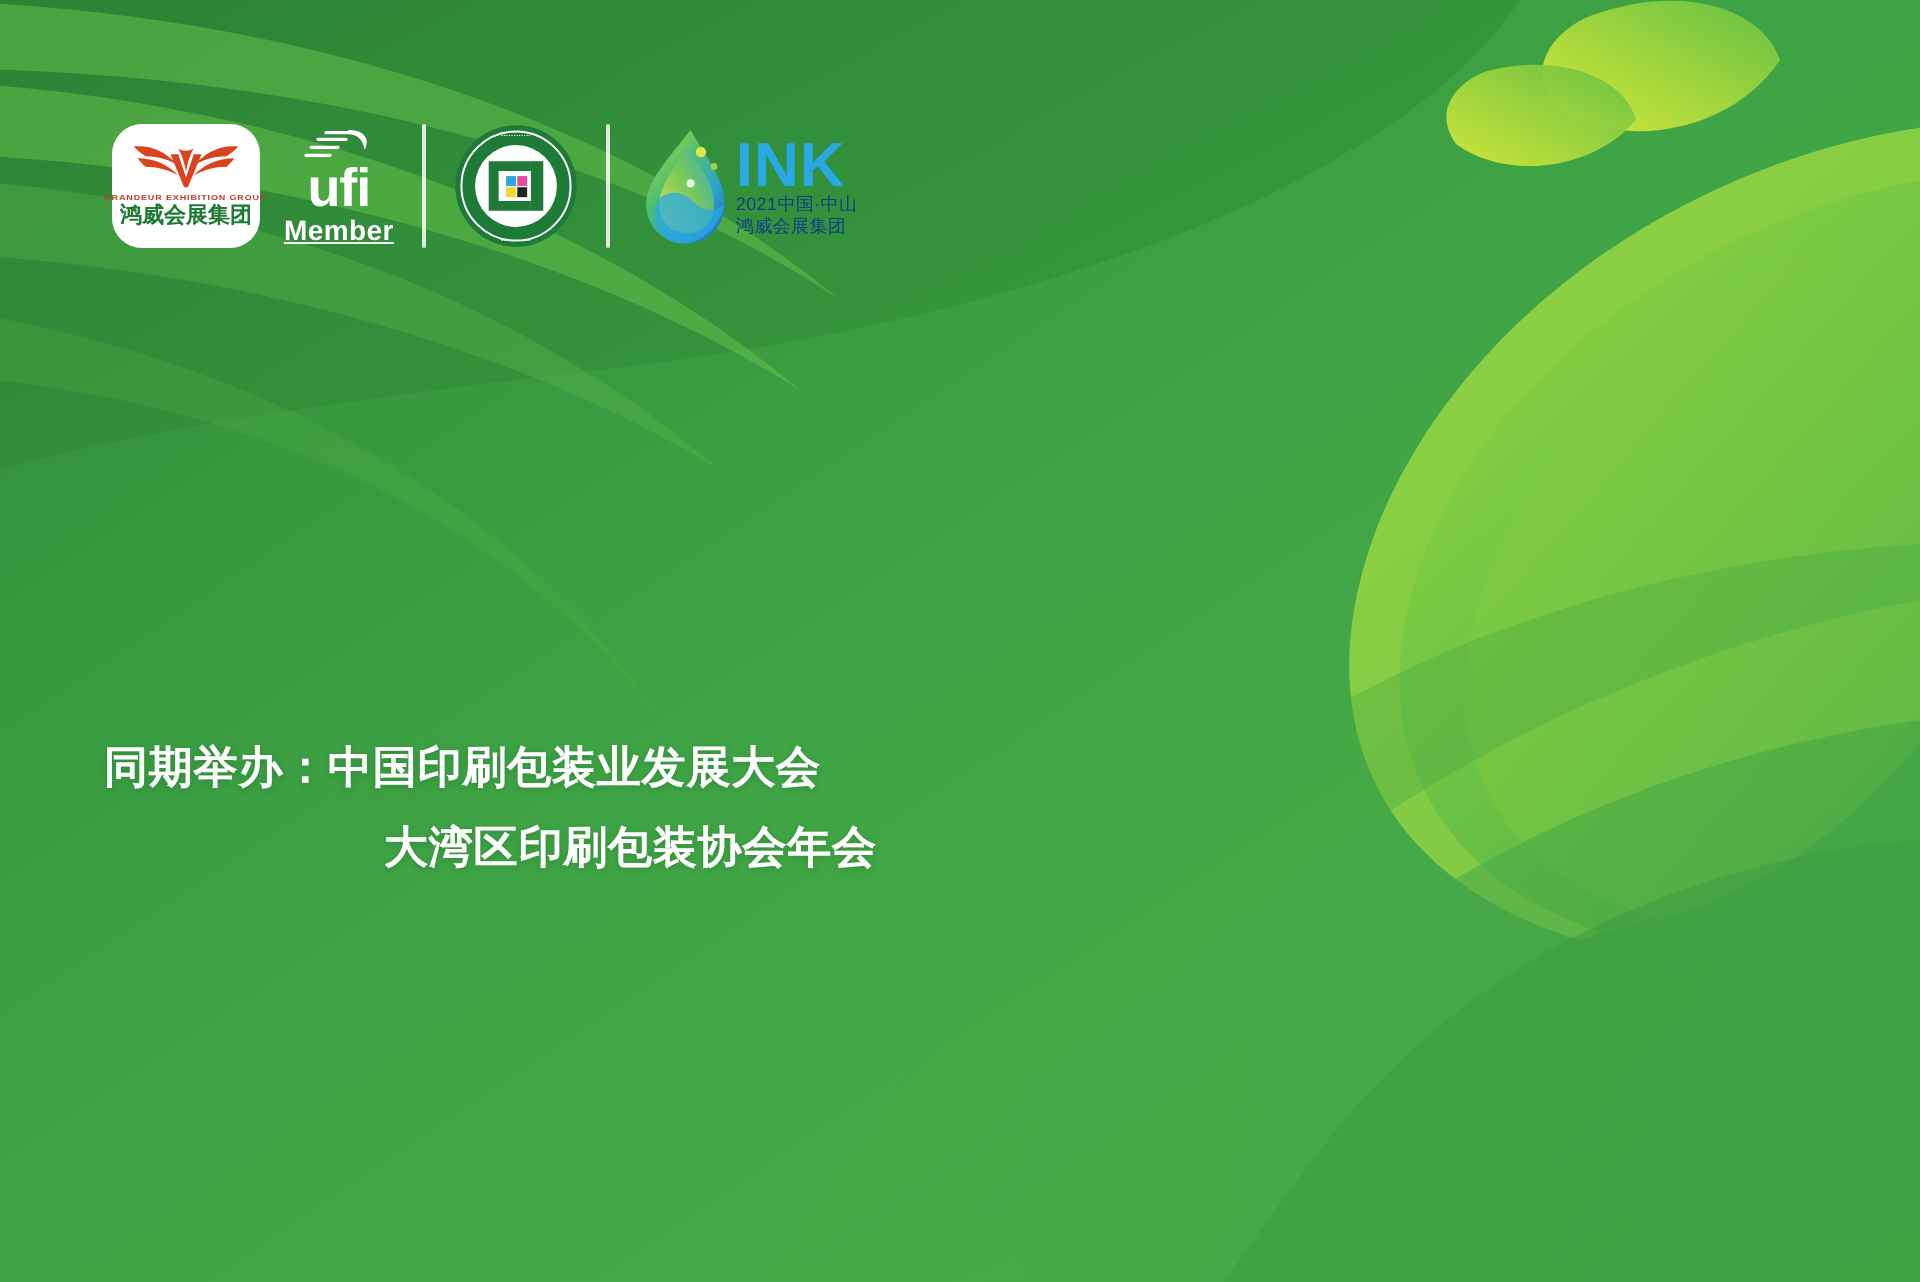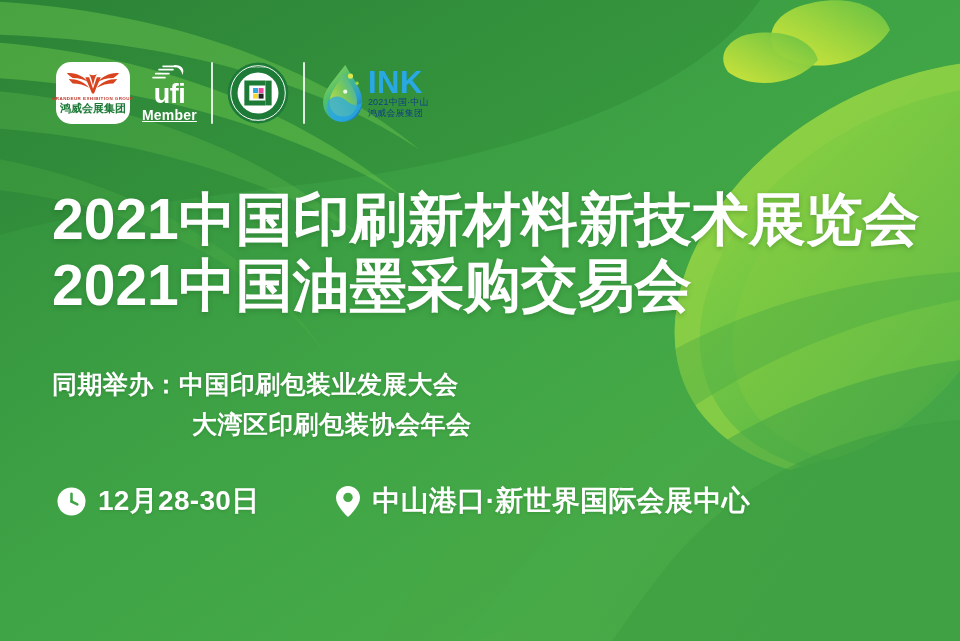--- a/index.html
+++ b/index.html
@@ -67,21 +67,21 @@
   .t-line{
     color:#ffffff;font-weight:bold;
     font-size:57px;line-height:66px;letter-spacing:0px;
     white-space:nowrap;
     text-shadow:0 2px 5px rgba(20,80,25,.28);
   }
 
   
   .subs{position:absolute;left:52px;top:364px;z-index:6;}
   .s-line{
-    color:#ffffff;font-weight:bold;font-size:25px;line-height:40px;
+    color:#ffffff;font-weight:bold;font-size:22px;line-height:40px;
     white-space:nowrap;letter-spacing:.4px;
     text-shadow:0 1px 3px rgba(20,80,25,.25);
   }
   .s-line.indent{padding-left:140px;}
 
   
   .meta{position:absolute;left:56px;top:482px;display:flex;align-items:center;z-index:6;}
   .meta-item{display:flex;align-items:center;color:#fff;white-space:nowrap;}
   .meta-item + .meta-item{margin-left:76px;}
   .meta-ico{flex:none;margin-right:11px;display:flex;align-items:center;justify-content:center;}
@@ -242,48 +242,20 @@
         <circle cx="40" cy="44" r="3.2" fill="#ffffff" opacity=".85"></circle>
       </svg>
       <div class="inkright">
         <div class="inkword">INK</div>
         <div class="inkcn">2021中国·中山</div>
         <div class="inkcn">鸿威会展集团</div>
       </div>
     </div>
   </div>
 
-  <div class="titles">
-    <div class="t-line">2021中国印刷新材料新技术展览会</div>
-    <div class="t-line">2021中国油墨采购交易会</div>
-  </div>
 
   <div class="subs">
     <div class="s-line">同期举办：中国印刷包装业发展大会</div>
     <div class="s-line indent">大湾区印刷包装协会年会</div>
   </div>
 
-  <div class="meta">
-    <div class="meta-item">
-      <span class="meta-ico">
-        <svg width="31" height="31" viewBox="0 0 32 32">
-          <circle cx="16" cy="16" r="14.5" fill="#ffffff"></circle>
-          <g stroke="#3ea345" stroke-width="2.6" stroke-linecap="round">
-            <line x1="16" y1="16" x2="16" y2="8"></line>
-            <line x1="16" y1="16" x2="22" y2="19"></line>
-          </g>
-        </svg>
-      </span>
-      <span class="meta-txt">12月28-30日</span>
-    </div>
-
-    <div class="meta-item">
-      <span class="meta-ico">
-        <svg width="26" height="33" viewBox="0 0 26 33">
-          <path d="M13,1 C6.4,1 1,6.3 1,12.8 C1,21.5 13,32 13,32 C13,32 25,21.5 25,12.8 C25,6.3 19.6,1 13,1 Z" fill="#ffffff"></path>
-          <circle cx="13" cy="12.4" r="4.7" fill="#46aa46"></circle>
-        </svg>
-      </span>
-      <span class="meta-txt">中山港口·新世界国际会展中心</span>
-    </div>
-  </div>
 
 </div>
 
 </body></html>

